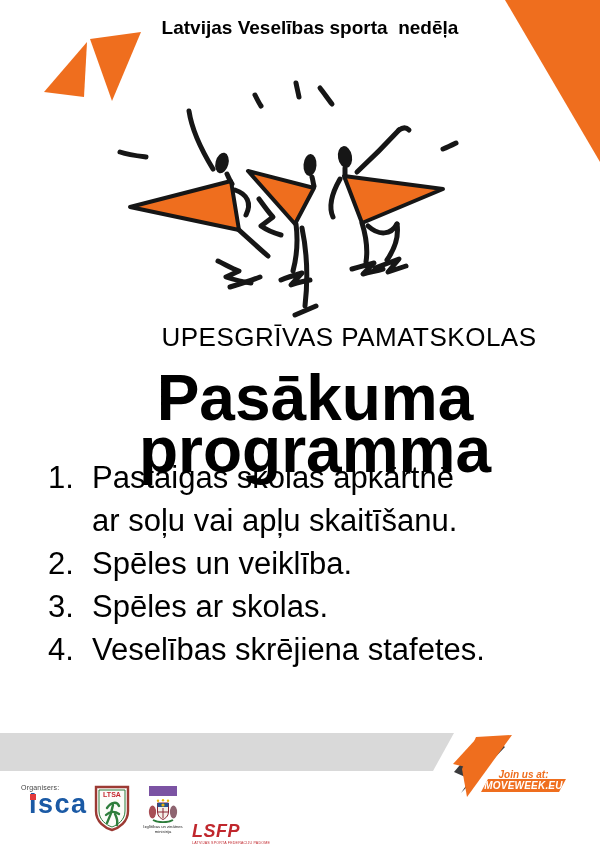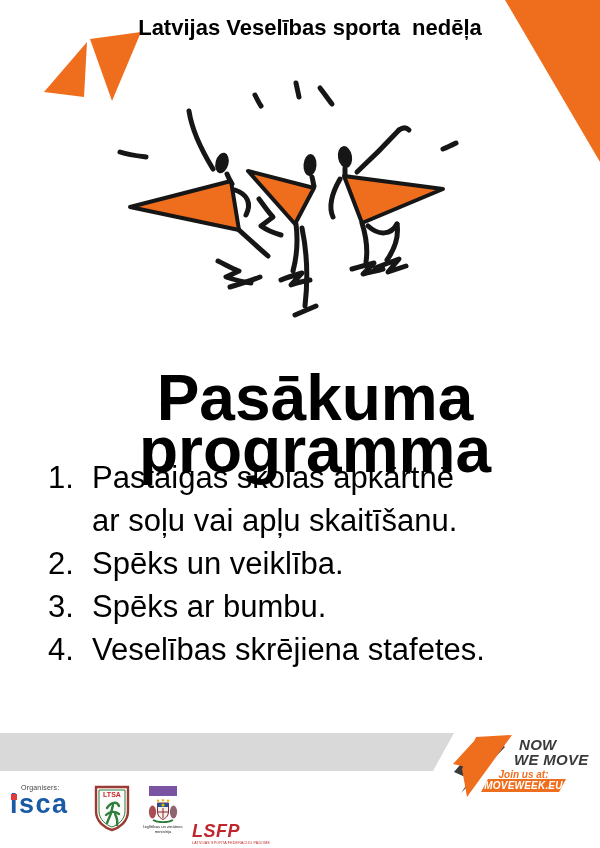--- a/index.html
+++ b/index.html
@@ -7,21 +7,21 @@
     --isca-blue:#1B5AA5; --isca-red:#E23A3C; --lsfp-red:#C0272D;
     --ministry-purple:#7B53A3; --ltsa-green:#2E7D3C; --ltsa-border:#9C3A34; --ltsa-red:#C4272E;
   }
   html,body{margin:0;padding:0;background:#888;}
   .poster{
     position:relative;width:600px;height:848px;background:#fff;overflow:hidden;
     font-family:"Liberation Sans",sans-serif;color:#000;margin:0 auto;
   }
   .abs{position:absolute;}
   
-  .header-text{left:20px;right:0;top:17px;text-align:center;font-weight:bold;font-size:22px;line-height:22px;}
+  .header-text{left:20px;right:0;top:17px;text-align:center;font-weight:bold;font-size:19px;line-height:22px;}
   .header-text .l1{white-space:pre-wrap;}
   
   .sketch{stroke:#161616;stroke-width:5;fill:none;stroke-linecap:round;stroke-linejoin:round;}
   .flag{fill:var(--orange);stroke:#161616;stroke-width:4;stroke-linejoin:round;}
   .ink{fill:#161616;}
   .fill-orange{fill:var(--orange);}
   .fill-dark{fill:var(--dark);}
   
   .school-name{top:322px;left:98px;right:0;text-align:center;font-size:26px;line-height:30px;letter-spacing:.5px;}
   .main-title{top:372px;left:30px;right:0;text-align:center;font-size:64px;line-height:52px;font-weight:bold;}
@@ -35,21 +35,21 @@
         clip-path:polygon(0 0,100% 0,calc(100% - 21px) 100%,0 100%);}
   
   .nwm-text{left:514px;top:737px;color:var(--dark);font-style:italic;font-weight:bold;font-size:15px;line-height:15px;letter-spacing:.3px;}
   .nwm-text .l1{padding-left:5px;}
   .nwm-join{left:481px;top:769px;width:85px;text-align:center;color:var(--orange);font-style:italic;font-weight:bold;font-size:10px;}
   .nwm-banner{left:481px;top:779px;width:85px;height:13px;background:var(--orange);
       clip-path:polygon(7px 0,100% 0,calc(100% - 7px) 100%,0 100%);
       color:#fff;font-style:italic;font-weight:bold;font-size:10px;line-height:13px;text-align:center;letter-spacing:.2px;}
   
   .organisers{left:21px;top:784px;font-size:7px;color:#444;letter-spacing:.2px;}
-  .isca{left:10px;top:791px;width:70px;height:26px;}
+  .isca{left:29px;top:791px;width:70px;height:26px;}
   .isca .word{font-size:27px;line-height:26px;font-weight:bold;color:var(--isca-blue);letter-spacing:1.5px;}
   .isca .dot{position:absolute;left:1px;top:3px;width:5.5px;height:5.5px;background:var(--isca-red);}
   .ministry{left:135px;top:786px;width:56px;text-align:center;}
   .ministry .purple{width:28px;height:10px;background:var(--ministry-purple);margin:0 auto;}
   .ministry .coa{margin:3px auto 1px;display:block;}
   .ministry .mlabel{font-size:4.2px;line-height:5px;color:#222;white-space:pre-wrap;}
   .lsfp{left:192px;top:800px;width:80px;}
   .lsfp .word{font-size:18px;line-height:16px;font-weight:bold;font-style:italic;color:var(--lsfp-red);letter-spacing:.5px;margin-top:23px;}
   .lsfp .sub{font-size:3.6px;color:var(--lsfp-red);letter-spacing:.2px;white-space:nowrap;margin-top:1.5px;}
   svg text{font-family:"Liberation Sans",sans-serif;}
@@ -104,55 +104,52 @@
     <path class="sketch" d="M245,93 C245,96 245,99 245,102"></path>
     <polygon class="flag" points="244,101 343,114 262,148"></polygon>
     <path class="sketch" d="M240,104 C232,118 228,131 233,142"></path>
     <path class="sketch" d="M262,148 C266,161 268,174 266,187"></path>
     <path class="sketch" d="M252,194 C259,192 266,190 274,188 L263,199 C270,197 276,196 283,194"></path>
     <path class="sketch" d="M268,151 C279,161 291,160 297,149"></path>
     <path class="sketch" d="M297,149 C299,162 294,175 287,185"></path>
     <path class="sketch" d="M275,193 C283,190 291,187 299,184 L288,197 C294,195 300,193 306,191"></path>
   </svg>
 
+  <div class="abs school-name">UPESGRĪVAS PAMATSKOLAS</div>
 
   <div class="abs main-title">Pasākuma programma</div>
 
   <div class="abs program">
     <div class="row">
       <span class="num">1.</span>
       <span class="txt">Pastaigas skolas apkārtnē
 ar soļu vai apļu skaitīšanu.</span>
     </div>
     <div class="row">
       <span class="num">2.</span>
-      <span class="txt">Spēks un veiklība.</span>
+      <span class="txt">Spēles un veiklība.</span>
     </div>
     <div class="row">
       <span class="num">3.</span>
-      <span class="txt">Spēks ar bumbu.</span>
+      <span class="txt">Spēles ar skolas.</span>
     </div>
     <div class="row">
       <span class="num">4.</span>
       <span class="txt">Veselības skrējiena stafetes.</span>
     </div>
   </div>
 
   <div class="abs band"></div>
 
   <svg class="abs" style="left:453px;top:735px" width="60" height="66" viewBox="0 0 60 66">
     <polygon class="fill-dark" points="1,37 23,11 19,45"></polygon>
     <polygon class="fill-orange" points="0,29 22,5 17,33"></polygon>
     <polygon class="fill-dark" points="8,58 44,6 52,12"></polygon>
     <polygon class="fill-orange" points="23,2 59,0 14,62 9,34"></polygon>
   </svg>
-  <div class="abs nwm-text">
-    <div class="l1">NOW</div>
-    <div class="l2">WE MOVE</div>
-  </div>
   <div class="abs nwm-join">Join us at:</div>
   <div class="abs nwm-banner">MOVEWEEK.EU</div>
 
   <div class="abs organisers">Organisers:</div>
 
   <div class="abs isca">
     <span class="word">isca</span>
     <span class="dot"></span>
   </div>
 

